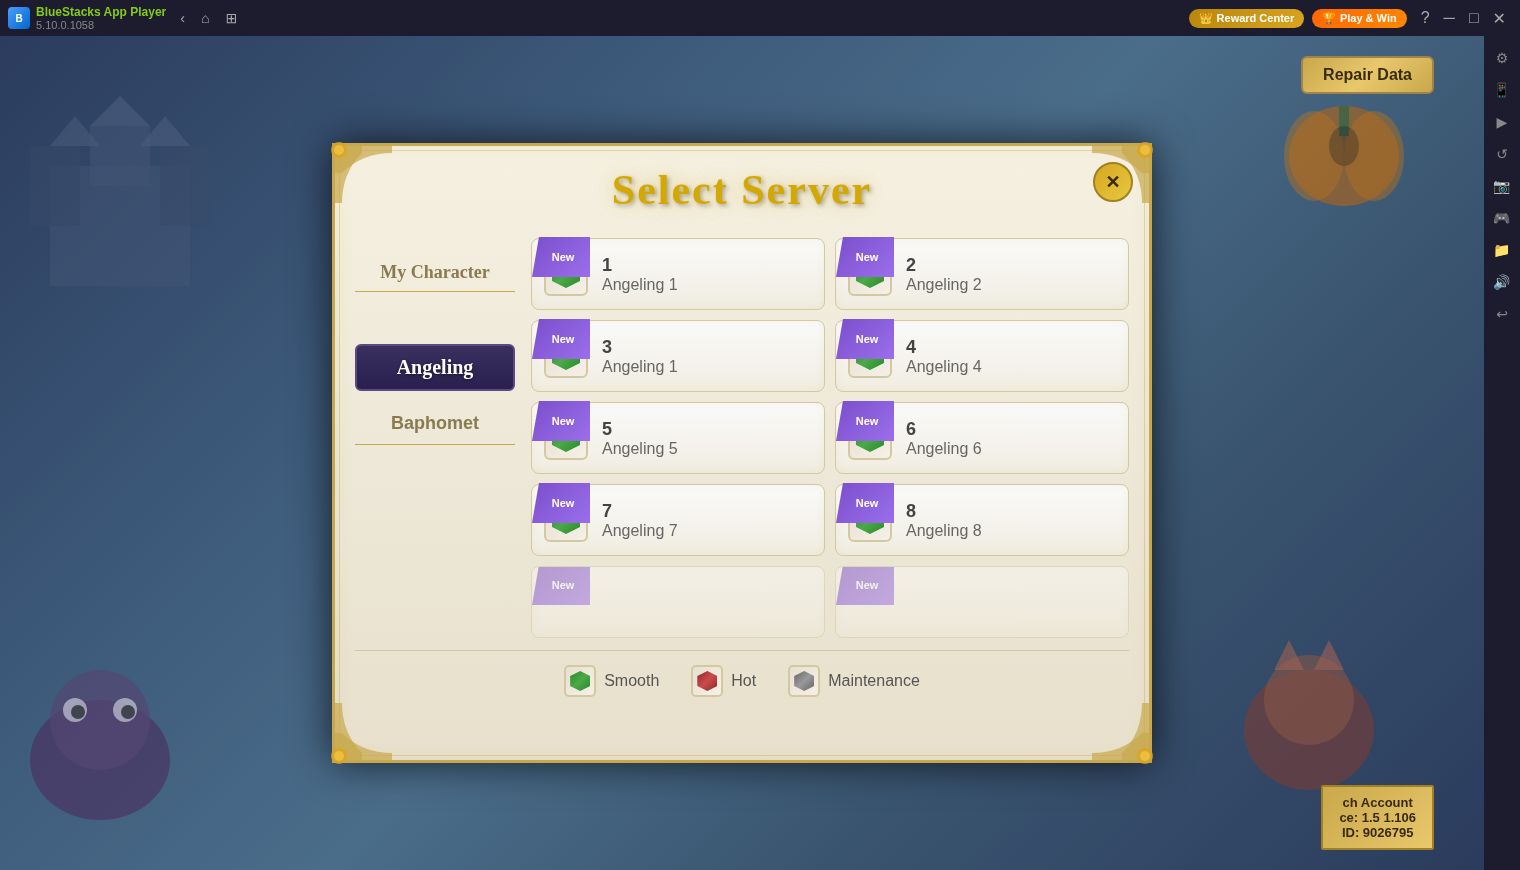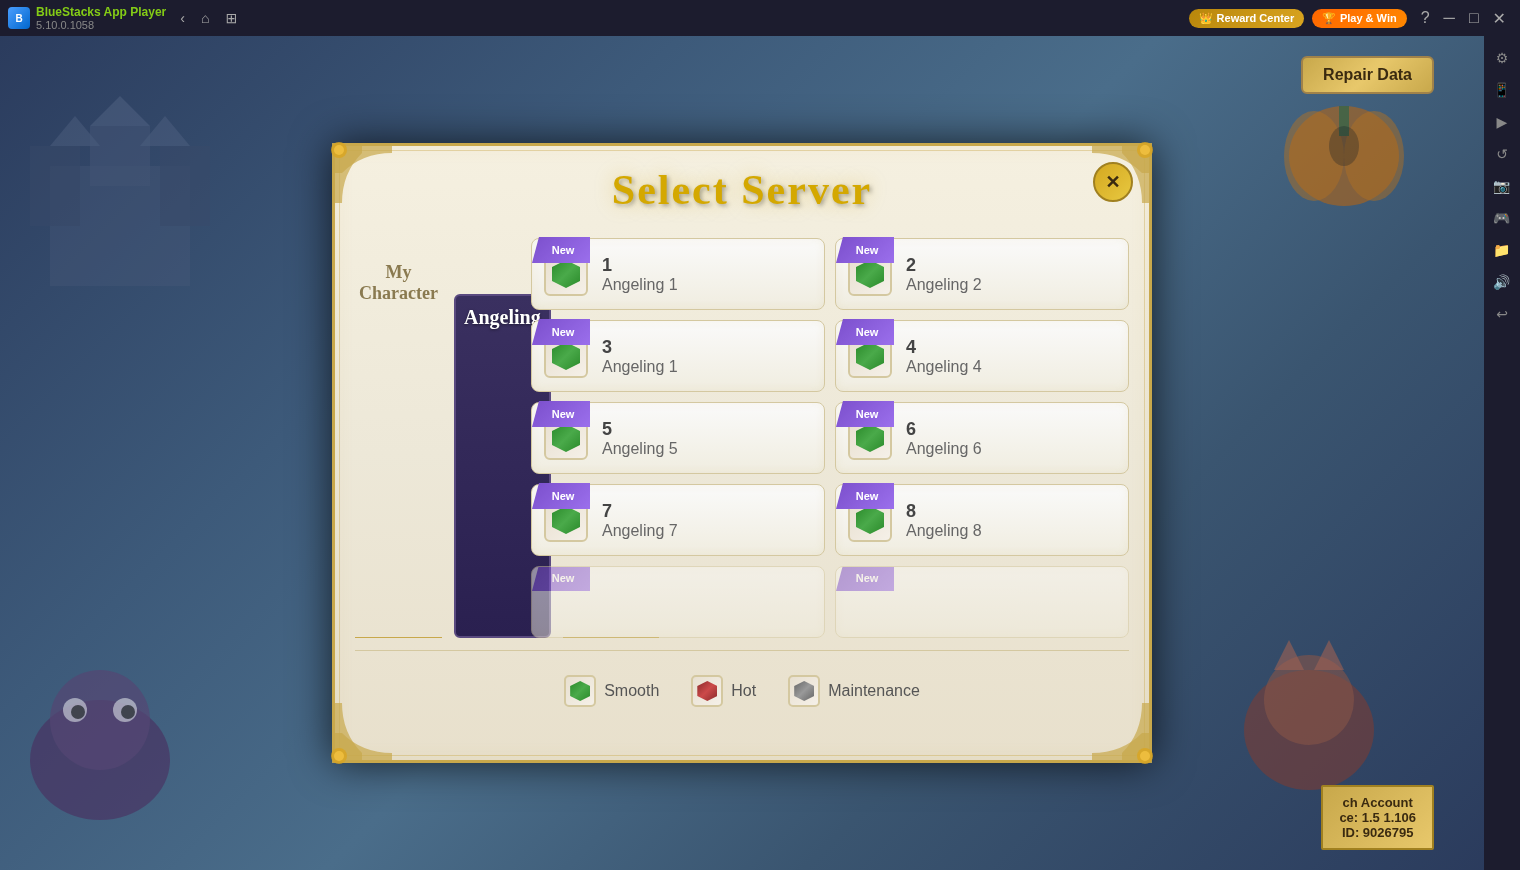--- a/index.html
+++ b/index.html
@@ -298,20 +298,21 @@
       display: flex;
       gap: 16px;
       margin-top: 8px;
     }
 
     
     .left-panel {
       width: 160px;
       flex-shrink: 0;
       display: flex;
+      flex-direction: column;
       gap: 12px;
       padding-top: 16px;
     }
 
     .left-panel-item {
       text-align: center;
       cursor: pointer;
     }
 
     .left-panel-item.my-character {
@@ -384,21 +385,21 @@
       top: -2px;
       left: 0px;
       background: linear-gradient(135deg, #7b4fcc, #9b6fec);
       color: white;
       font-size: 11px;
       font-weight: bold;
       padding: 3px 8px 3px 12px;
       clip-path: polygon(12% 0, 100% 0, 100% 100%, 0% 100%);
       z-index: 5;
       width: 58px;
-      height: 26px;
+      height: 40px;
       display: flex;
       align-items: center;
       justify-content: center;
     }
 
     
     .gem-icon {
       position: absolute;
       left: 12px;
       top: 50%;
@@ -434,21 +435,21 @@
       clip-path: polygon(50% 0%, 100% 25%, 100% 75%, 50% 100%, 0% 75%, 0% 25%);
     }
 
     
     .legend-bar {
       display: flex;
       align-items: flex-end;
       justify-content: center;
       gap: 32px;
       margin-top: 12px;
-      padding-top: 24px;
+      padding-top: 14px;
       border-top: 1px solid #d4c8a0;
     }
 
     .legend-item {
       display: flex;
       align-items: center;
       gap: 8px;
       font-size: 16px;
       color: #555;
       font-weight: 500;

